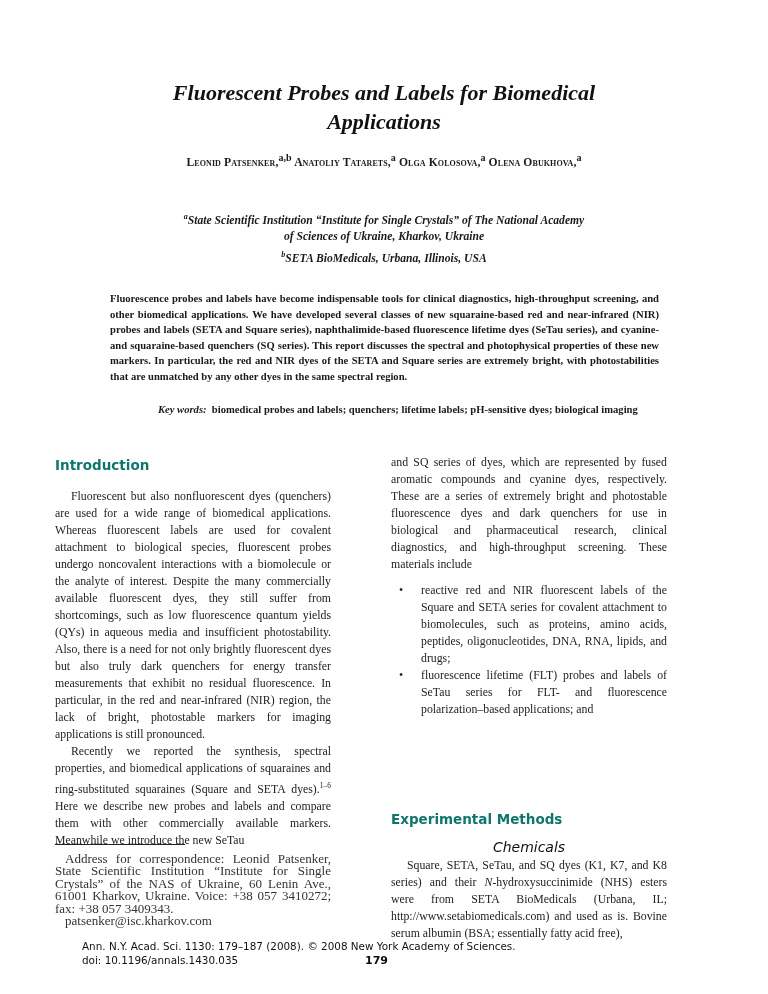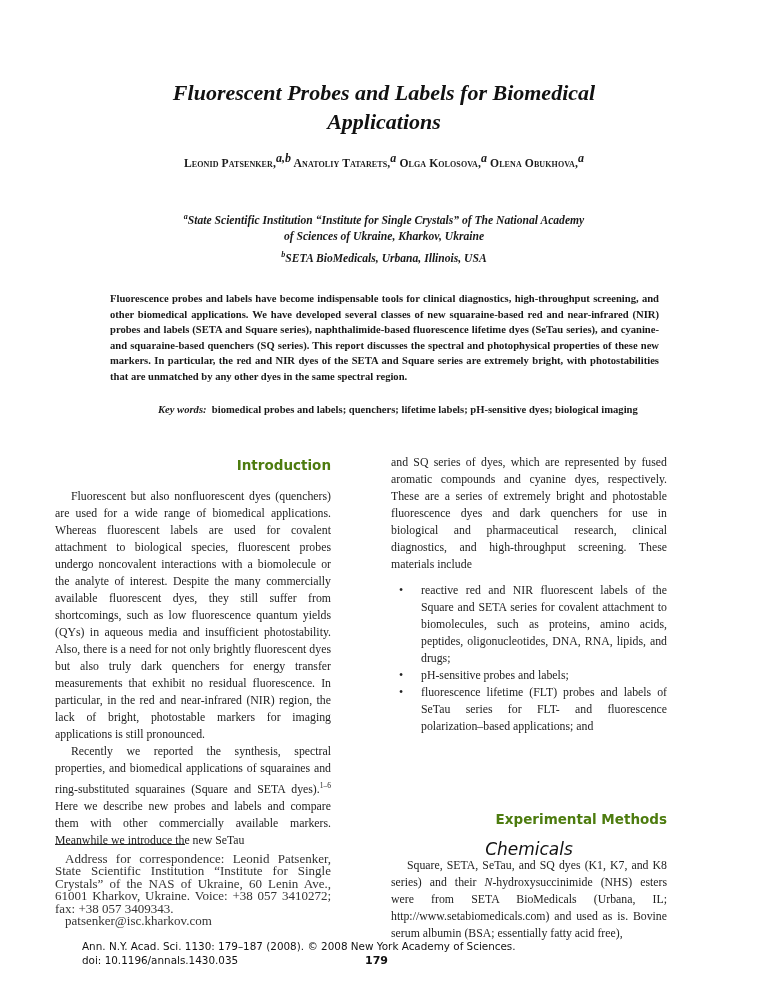--- a/index.html
+++ b/index.html
@@ -1,29 +1,29 @@
 <!DOCTYPE html>
 <html><head>
 <meta charset="utf-8">
 <style>
   html, body { margin: 0; padding: 0; background: #ffffff; }
   body { width: 768px; height: 994px; position: relative; overflow: hidden; color: #1a1a1a; font-family: "Liberation Serif", serif; }
   .abs { position: absolute; }
   .title { left: 60px; width: 648px; top: 78px; text-align: center; font-family: "Liberation Serif", serif; font-style: italic; font-weight: bold; font-size: 22px; line-height: 29px; color: #111; }
   .authors { left: 60px; width: 648px; top: 149px; text-align: center; font-family: "Liberation Serif", serif; font-weight: bold; font-size: 11.6px; line-height: 18px; font-variant: small-caps; letter-spacing: 0.1px; }
-  .authors sup { font-style: italic; font-size: 12px; font-variant: normal; }
+  .authors sup { font-size: 10px; font-variant: normal; }
   .affil { left: 60px; width: 648px; text-align: center; font-family: "Liberation Serif", serif; font-style: italic; font-weight: bold; font-size: 11.6px; line-height: 16px; }
   .affil sup { font-size: 8px; }
   .abstract { left: 110px; width: 549px; top: 291px; font-family: "Liberation Serif", serif; font-weight: bold; font-size: 10.6px; line-height: 15.6px; text-align: justify; }
   .keywords { left: 110px; width: 549px; top: 402px; font-family: "Liberation Serif", serif; font-weight: bold; font-size: 10.6px; line-height: 15.6px; }
   .keywords .kwlabel { font-style: italic; margin-left: 48px; }
   .col { width: 276px; font-family: "Liberation Serif", serif; font-size: 11.8px; line-height: 17px; text-align: justify; color: #222; }
   .col p { margin: 0; text-indent: 16px; }
-  .h-sec { font-family: "DejaVu Sans", sans-serif; font-weight: bold; font-size: 13.5px; text-align: right; width: 276px; color: #4d7c0f; }
-  .h-sub { font-family: "DejaVu Sans", sans-serif; font-style: italic; font-size: 17px; text-align: center; width: 276px; color: #111; }
+  .h-sec { font-family: "DejaVu Sans", sans-serif; font-weight: bold; font-size: 13.5px; text-align: left; width: 276px; color: #0f766e; }
+  .h-sub { font-family: "DejaVu Sans", sans-serif; font-style: italic; font-size: 14px; text-align: center; width: 276px; color: #111; }
   ul.bullets { margin: 0; padding: 0; list-style: none; }
   ul.bullets li { position: relative; padding-left: 22px; margin-left: 8px; text-align: justify; }
   ul.bullets li::before { content: "\2022"; position: absolute; left: 0; top: 0; }
   .rule { left: 55px; top: 844px; width: 130px; height: 1px; background: #222; }
   .footnote { left: 55px; width: 276px; top: 853px; font-family: "Liberation Serif", serif; font-size: 13px; line-height: 12.4px; text-align: justify; color: #333; }
   .footnote p { margin: 0; text-indent: 10px; }
   .journal { left: 82px; top: 940px; font-family: "DejaVu Sans", sans-serif; font-size: 10.4px; line-height: 13.5px; color: #111; }
   .pageno { left: 365px; top: 954px; font-family: "DejaVu Sans", sans-serif; font-weight: bold; font-size: 11px; color: #111; }
   sup.ref { font-size: 7.5px; }
   .ital { font-style: italic; }
@@ -71,21 +71,20 @@
 
 <div class="abs footnote">
   <p>Address for correspondence: Leonid Patsenker, State Scientific Institution “Institute for Single Crystals” of the NAS of Ukraine, 60 Lenin Ave., 61001 Kharkov, Ukraine. Voice: +38 057 3410272; fax: +38 057 3409343.</p>
   <p>patsenker@isc.kharkov.com</p>
 </div>
 
 <div class="abs col" style="left:391px; top:454px;">
   <p style="text-indent:0;">and SQ series of dyes, which are represented by fused aromatic compounds and cyanine dyes, respectively. These are a series of extremely bright and photostable fluorescence dyes and dark quenchers for use in biological and pharmaceutical research, clinical diagnostics, and high-throughput screening. These materials include</p>
   <ul class="bullets" style="margin-top:9px;">
     <li>reactive red and NIR fluorescent labels of the Square and SETA series for covalent attachment to biomolecules, such as proteins, amino acids, peptides, oligonucleotides, DNA, RNA, lipids, and drugs;</li>
-    <li>pH-sensitive probes and labels;</li>
     <li>fluorescence lifetime (FLT) probes and labels of SeTau series for FLT- and fluorescence polarization–based applications; and</li>
   </ul>
 </div>
 
 <div class="abs h-sec" style="left:391px; top:811px;">Experimental Methods</div>
 <div class="abs h-sub" style="left:391px; top:839px;">Chemicals</div>
 
 <div class="abs col" style="left:391px; top:857px;">
   <p><span>Square, SETA, SeTau, and SQ dyes (K1, K7, and K8 series) and their </span><span class="ital">N</span><span>-hydroxysuccinimide (NHS) esters were from SETA BioMedicals (Urbana, IL; http://www.setabiomedicals.com) and used as is. Bovine serum albumin (BSA; essentially fatty acid free),</span></p>
 </div>

